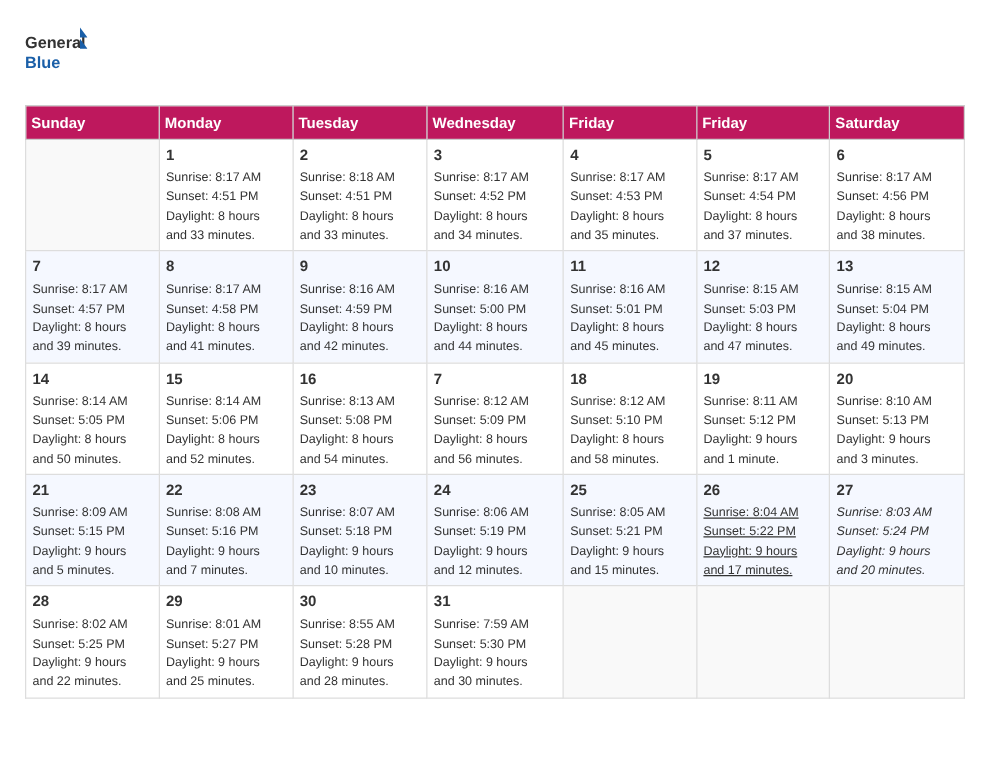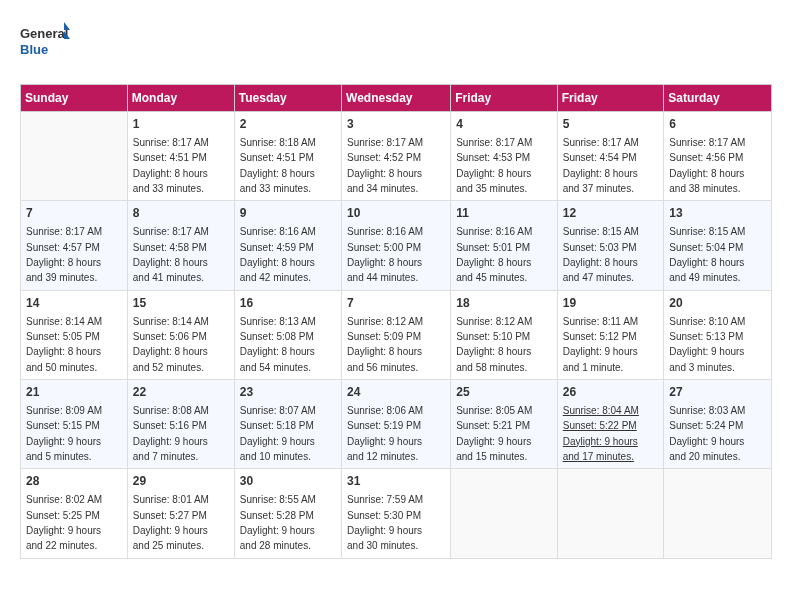--- a/index.html
+++ b/index.html
@@ -209,21 +209,21 @@
 Daylight: 9 hours
 and 12 minutes.</span></td>
         <td><span class="day-num">25</span><span class="day-info" style="white-space: pre-line;">Sunrise: 8:05 AM
 Sunset: 5:21 PM
 Daylight: 9 hours
 and 15 minutes.</span></td>
         <td><span class="day-num">26</span><span class="day-info" style="white-space: pre-line; text-decoration: underline;">Sunrise: 8:04 AM
 Sunset: 5:22 PM
 Daylight: 9 hours
 and 17 minutes.</span></td>
-        <td><span class="day-num">27</span><span class="day-info" style="white-space: pre-line;">Sunrise: 8:03 AM
+        <td><span class="day-num">27</span><span class="day-info" style="white-space: pre-line; font-style: italic;">Sunrise: 8:03 AM
 Sunset: 5:24 PM
 Daylight: 9 hours
 and 20 minutes.</span></td>
       </tr>
       <tr>
         <td><span class="day-num">28</span><span class="day-info" style="white-space: pre-line; margin-top: 32px;">Sunrise: 8:02 AM
 Sunset: 5:25 PM
 Daylight: 9 hours
 and 22 minutes.</span></td>
         <td><span class="day-num">29</span><span class="day-info" style="white-space: pre-line;">Sunrise: 8:01 AM

